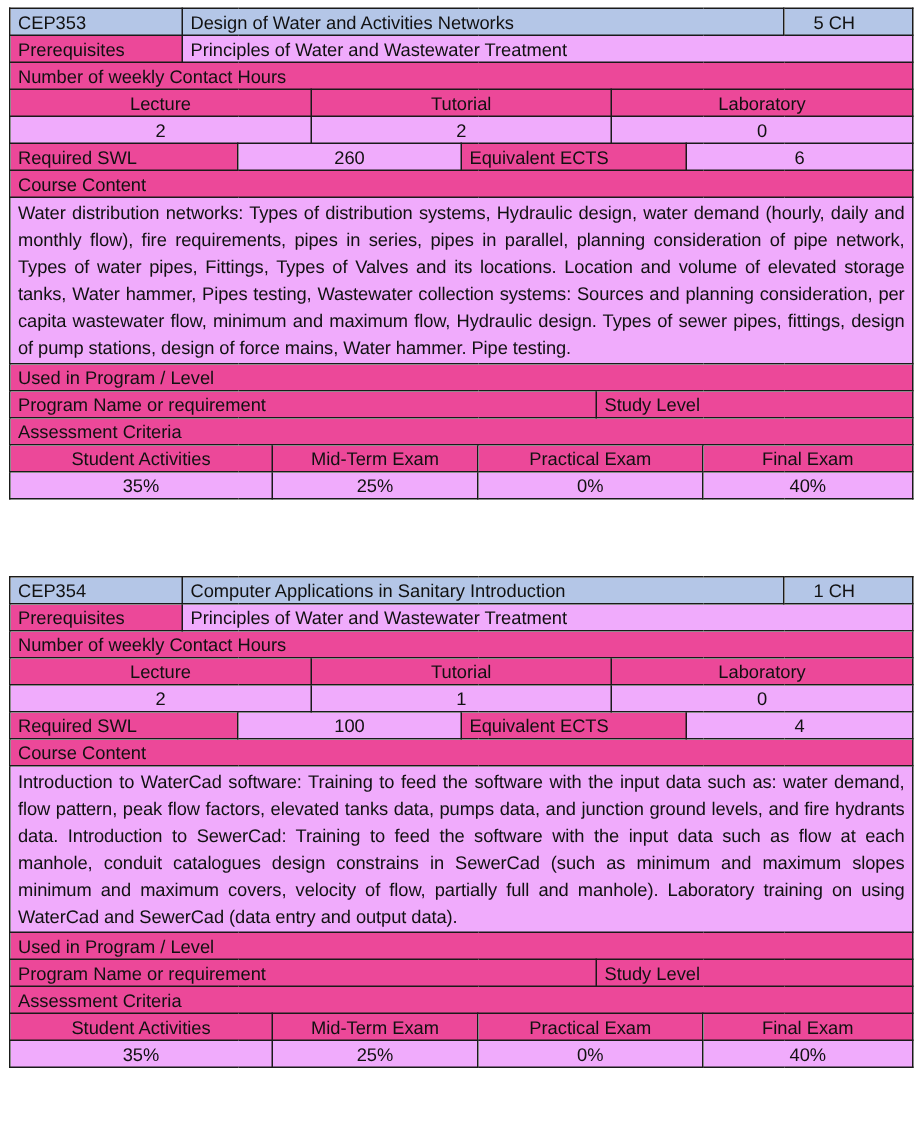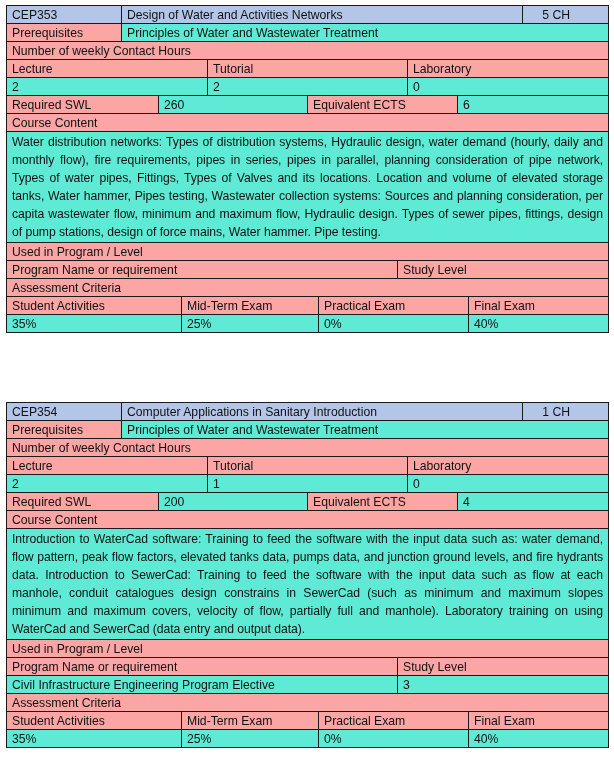--- a/index.html
+++ b/index.html
@@ -7,33 +7,33 @@
     width: 614px; height: 760px; position: relative; overflow: hidden;
     font-family: "Liberation Sans", "DejaVu Sans", sans-serif;
     color: #111111;
   }
   .course {
     position: absolute; left: 6px; width: 602px;
     border-collapse: collapse; table-layout: fixed;
     font-size: 12.2px; line-height: 16px; padding-left: 20px;
   }
   #course-1 { top: 5px; }
-  #course-2 { top: 402px; }
+  #course-2 { top: 384px; }
   .course td {
     border: 1px solid #1a1a1a;
     padding: 0 5px;
     height: 17px;
     vertical-align: middle;
     white-space: nowrap;
     overflow: hidden;
   }
   .course td.blue { background: #b4c6e7; }
-  .course td.green { background: #fca5a5; margin-top: 28px; }
-  .course td.white { background: #5eead4; }
-  .course td.center { }
+  .course td.green { background: #ec4899; margin-top: 28px; }
+  .course td.white { background: #f0abfc; }
+  .course td.center { text-align: center; }
   .course td.right { text-align: right; padding-right: 38px; }
   .course td.content {
     white-space: normal;
     text-align: justify;
     text-align-last: left;
     line-height: 18px;
     padding-top: 1px; padding-bottom: 1px;
     font-size: 12.2px;
     letter-spacing: -0.05px;
   }
@@ -149,40 +149,36 @@
     <td class="green center" colspan="4">Tutorial</td>
     <td class="green center" colspan="4">Laboratory</td>
   </tr>
   <tr>
     <td class="white center" colspan="4">2</td>
     <td class="white center" colspan="4">1</td>
     <td class="white center" colspan="4">0</td>
   </tr>
   <tr>
     <td class="green" colspan="2">Required SWL</td>
-    <td class="white center" colspan="3">200</td>
+    <td class="white center" colspan="3">100</td>
     <td class="green" colspan="4">Equivalent ECTS</td>
     <td class="white center" colspan="3">4</td>
   </tr>
   <tr>
     <td class="green" colspan="12">Course Content</td>
   </tr>
   <tr>
     <td class="white content" colspan="12">Introduction to WaterCad software: Training to feed the software with the input data such as: water demand, flow pattern, peak flow factors, elevated tanks data, pumps data, and junction ground levels, and fire hydrants data. Introduction to SewerCad: Training to feed the software with the input data such as flow at each manhole, conduit catalogues design constrains in SewerCad (such as minimum and maximum slopes minimum and maximum covers, velocity of flow, partially full and manhole). Laboratory training on using WaterCad and SewerCad (data entry and output data).</td>
   </tr>
   <tr>
     <td class="green" colspan="12">Used in Program / Level</td>
   </tr>
   <tr>
     <td class="green" colspan="7">Program Name or requirement</td>
     <td class="green" colspan="5">Study Level</td>
-  </tr>
-  <tr>
-    <td class="white" colspan="7">Civil Infrastructure Engineering Program Elective</td>
-    <td class="white center" colspan="5">3</td>
   </tr>
   <tr>
     <td class="green" colspan="12">Assessment Criteria</td>
   </tr>
   <tr>
     <td class="green center" colspan="3">Student Activities</td>
     <td class="green center" colspan="3">Mid-Term Exam</td>
     <td class="green center" colspan="4">Practical Exam</td>
     <td class="green center" colspan="2">Final Exam</td>
   </tr>

